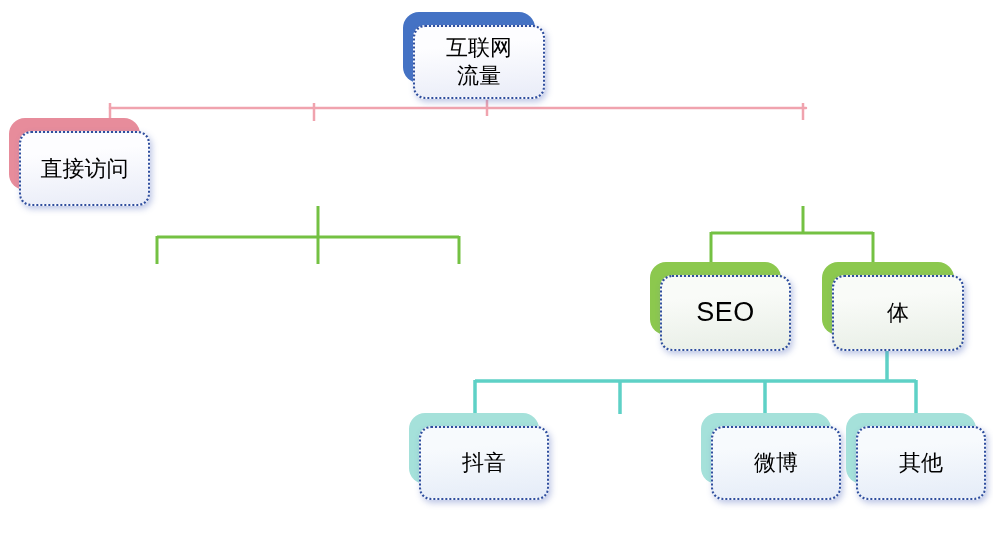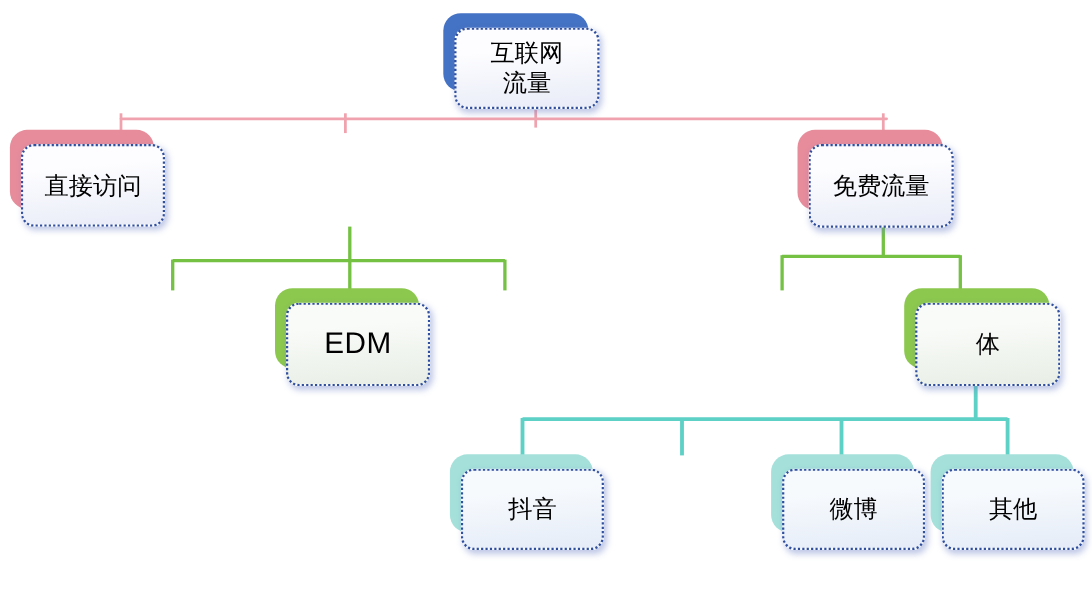--- a/index.html
+++ b/index.html
@@ -95,36 +95,30 @@
     <div class="back"></div>
     <div class="front">
       <div>
         <span class="lbl">互联网</span>
         <span class="lbl">流量</span>
       </div>
     </div>
   </div>
 
 
-  <div class="node t-pink" style="left:725px; top:118px; width:132px; height:73px;">
+
+
+
+
+  <div class="node t-green" style="left:650px; top:262px; width:131px; height:73px;">
     <div class="back"></div>
     <div class="front">
-      <span class="lbl">免费流量</span>
+      <span class="lbl latin">SEO</span>
     </div>
   </div>
-
-
-  <div class="node t-green" style="left:250px; top:262px; width:131px; height:73px;">
-    <div class="back"></div>
-    <div class="front">
-      <span class="lbl latin">EDM</span>
-    </div>
-  </div>
-
-
 
   <div class="node t-green" style="left:822px; top:262px; width:132px; height:73px;">
     <div class="back"></div>
     <div class="front">
       <div>
         <span class="lbl">体</span>
       </div>
     </div>
   </div>
 

